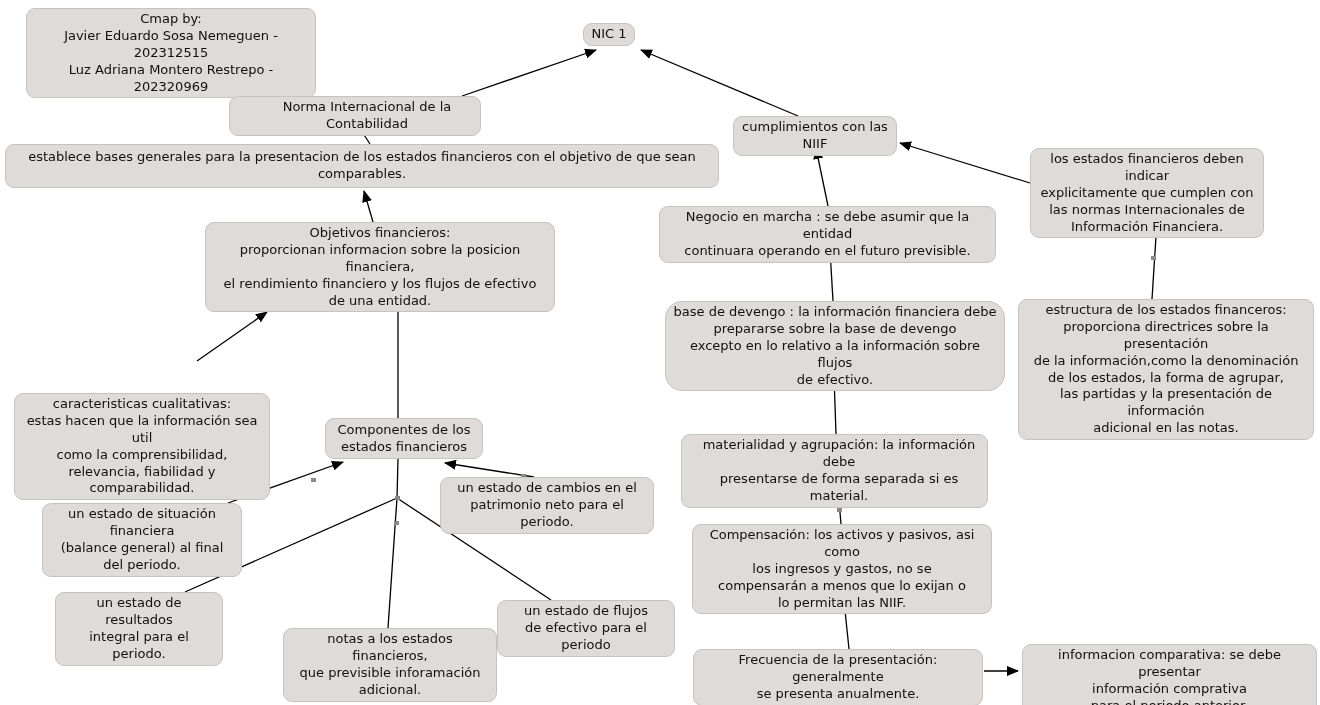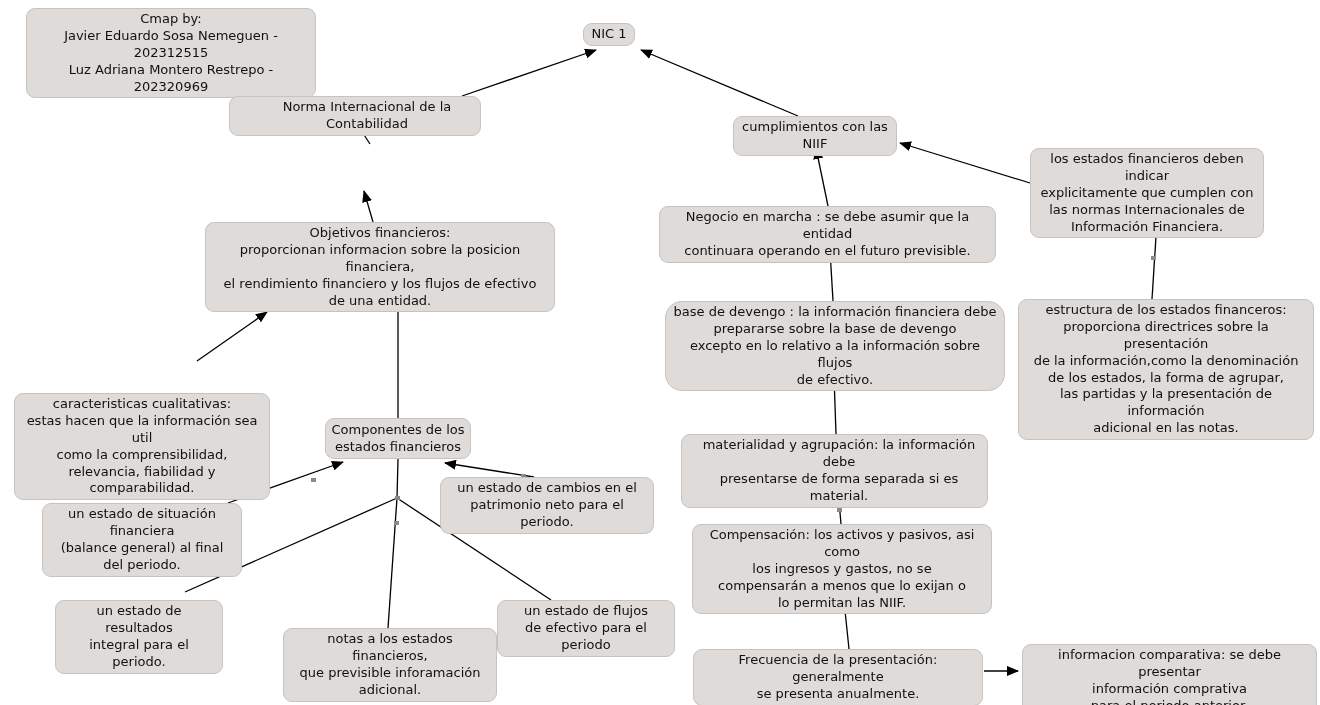--- a/index.html
+++ b/index.html
@@ -81,34 +81,35 @@
     <rect x="394" y="521" width="5" height="4" fill="#8a8a8a"></rect>
     <rect x="837" y="508" width="5" height="4" fill="#8a8a8a"></rect>
     <rect x="1151" y="256" width="5" height="4" fill="#8a8a8a"></rect>
   </svg>
 
   <div class="node" style="left:26px;  top:8px;   width:290px; min-height:48px;">Cmap by:
 Javier Eduardo Sosa Nemeguen - 202312515
 Luz Adriana Montero Restrepo - 202320969</div>
   <div class="node" style="left:583px; top:23px;  width:52px;  min-height:23px;">NIC 1</div>
   <div class="node" style="left:229px; top:96px;  width:252px; min-height:25px;padding-left:29px;">Norma Internacional de la Contabilidad</div>
+  <div class="node" style="left:5px;   top:144px; width:714px; min-height:44px;">establece bases generales para la presentacion de los estados financieros con el objetivo de que sean comparables.</div>
   <div class="node" style="left:205px; top:222px; width:350px; min-height:87px;">Objetivos financieros:
 proporcionan informacion sobre la posicion financiera,
 el rendimiento financiero y los flujos de efectivo
 de una entidad.</div>
   <div class="node" style="left:14px;  top:361px; width:256px; min-height:70px;margin-top:32px;">caracteristicas cualitativas:
 estas hacen que la información sea util
 como la comprensibilidad,
 relevancia, fiabilidad y comparabilidad.</div>
-  <div class="node" style="left:325px; top:418px; width:146px; min-height:41px;">Componentes de los
+  <div class="node" style="left:325px; top:418px; width:158px; min-height:41px;">Componentes de los
 estados financieros</div>
   <div class="node" style="left:42px;  top:503px; width:200px; min-height:58px;">un estado de situación financiera
 (balance general) al final
 del periodo.</div>
-  <div class="node" style="left:55px;  top:592px; width:168px; min-height:44px;margin-top:8px;">un estado de resultados
+  <div class="node" style="left:55px;  top:592px; width:168px; min-height:44px;">un estado de resultados
 integral para el periodo.</div>
   <div class="node" style="left:283px; top:628px; width:214px; min-height:56px;">notas a los estados financieros,
 que previsible inforamación
 adicional.</div>
   <div class="node" style="left:497px; top:600px; width:178px; min-height:45px;">un estado de flujos
 de efectivo para el periodo</div>
   <div class="node" style="left:440px; top:477px; width:214px; min-height:42px;">un estado de cambios en el
 patrimonio neto para el periodo.</div>
   <div class="node" style="left:733px; top:116px; width:164px; min-height:28px;">cumplimientos con las NIIF</div>
   <div class="node" style="left:1030px;top:148px; width:234px; min-height:70px;">los estados financieros deben indicar

